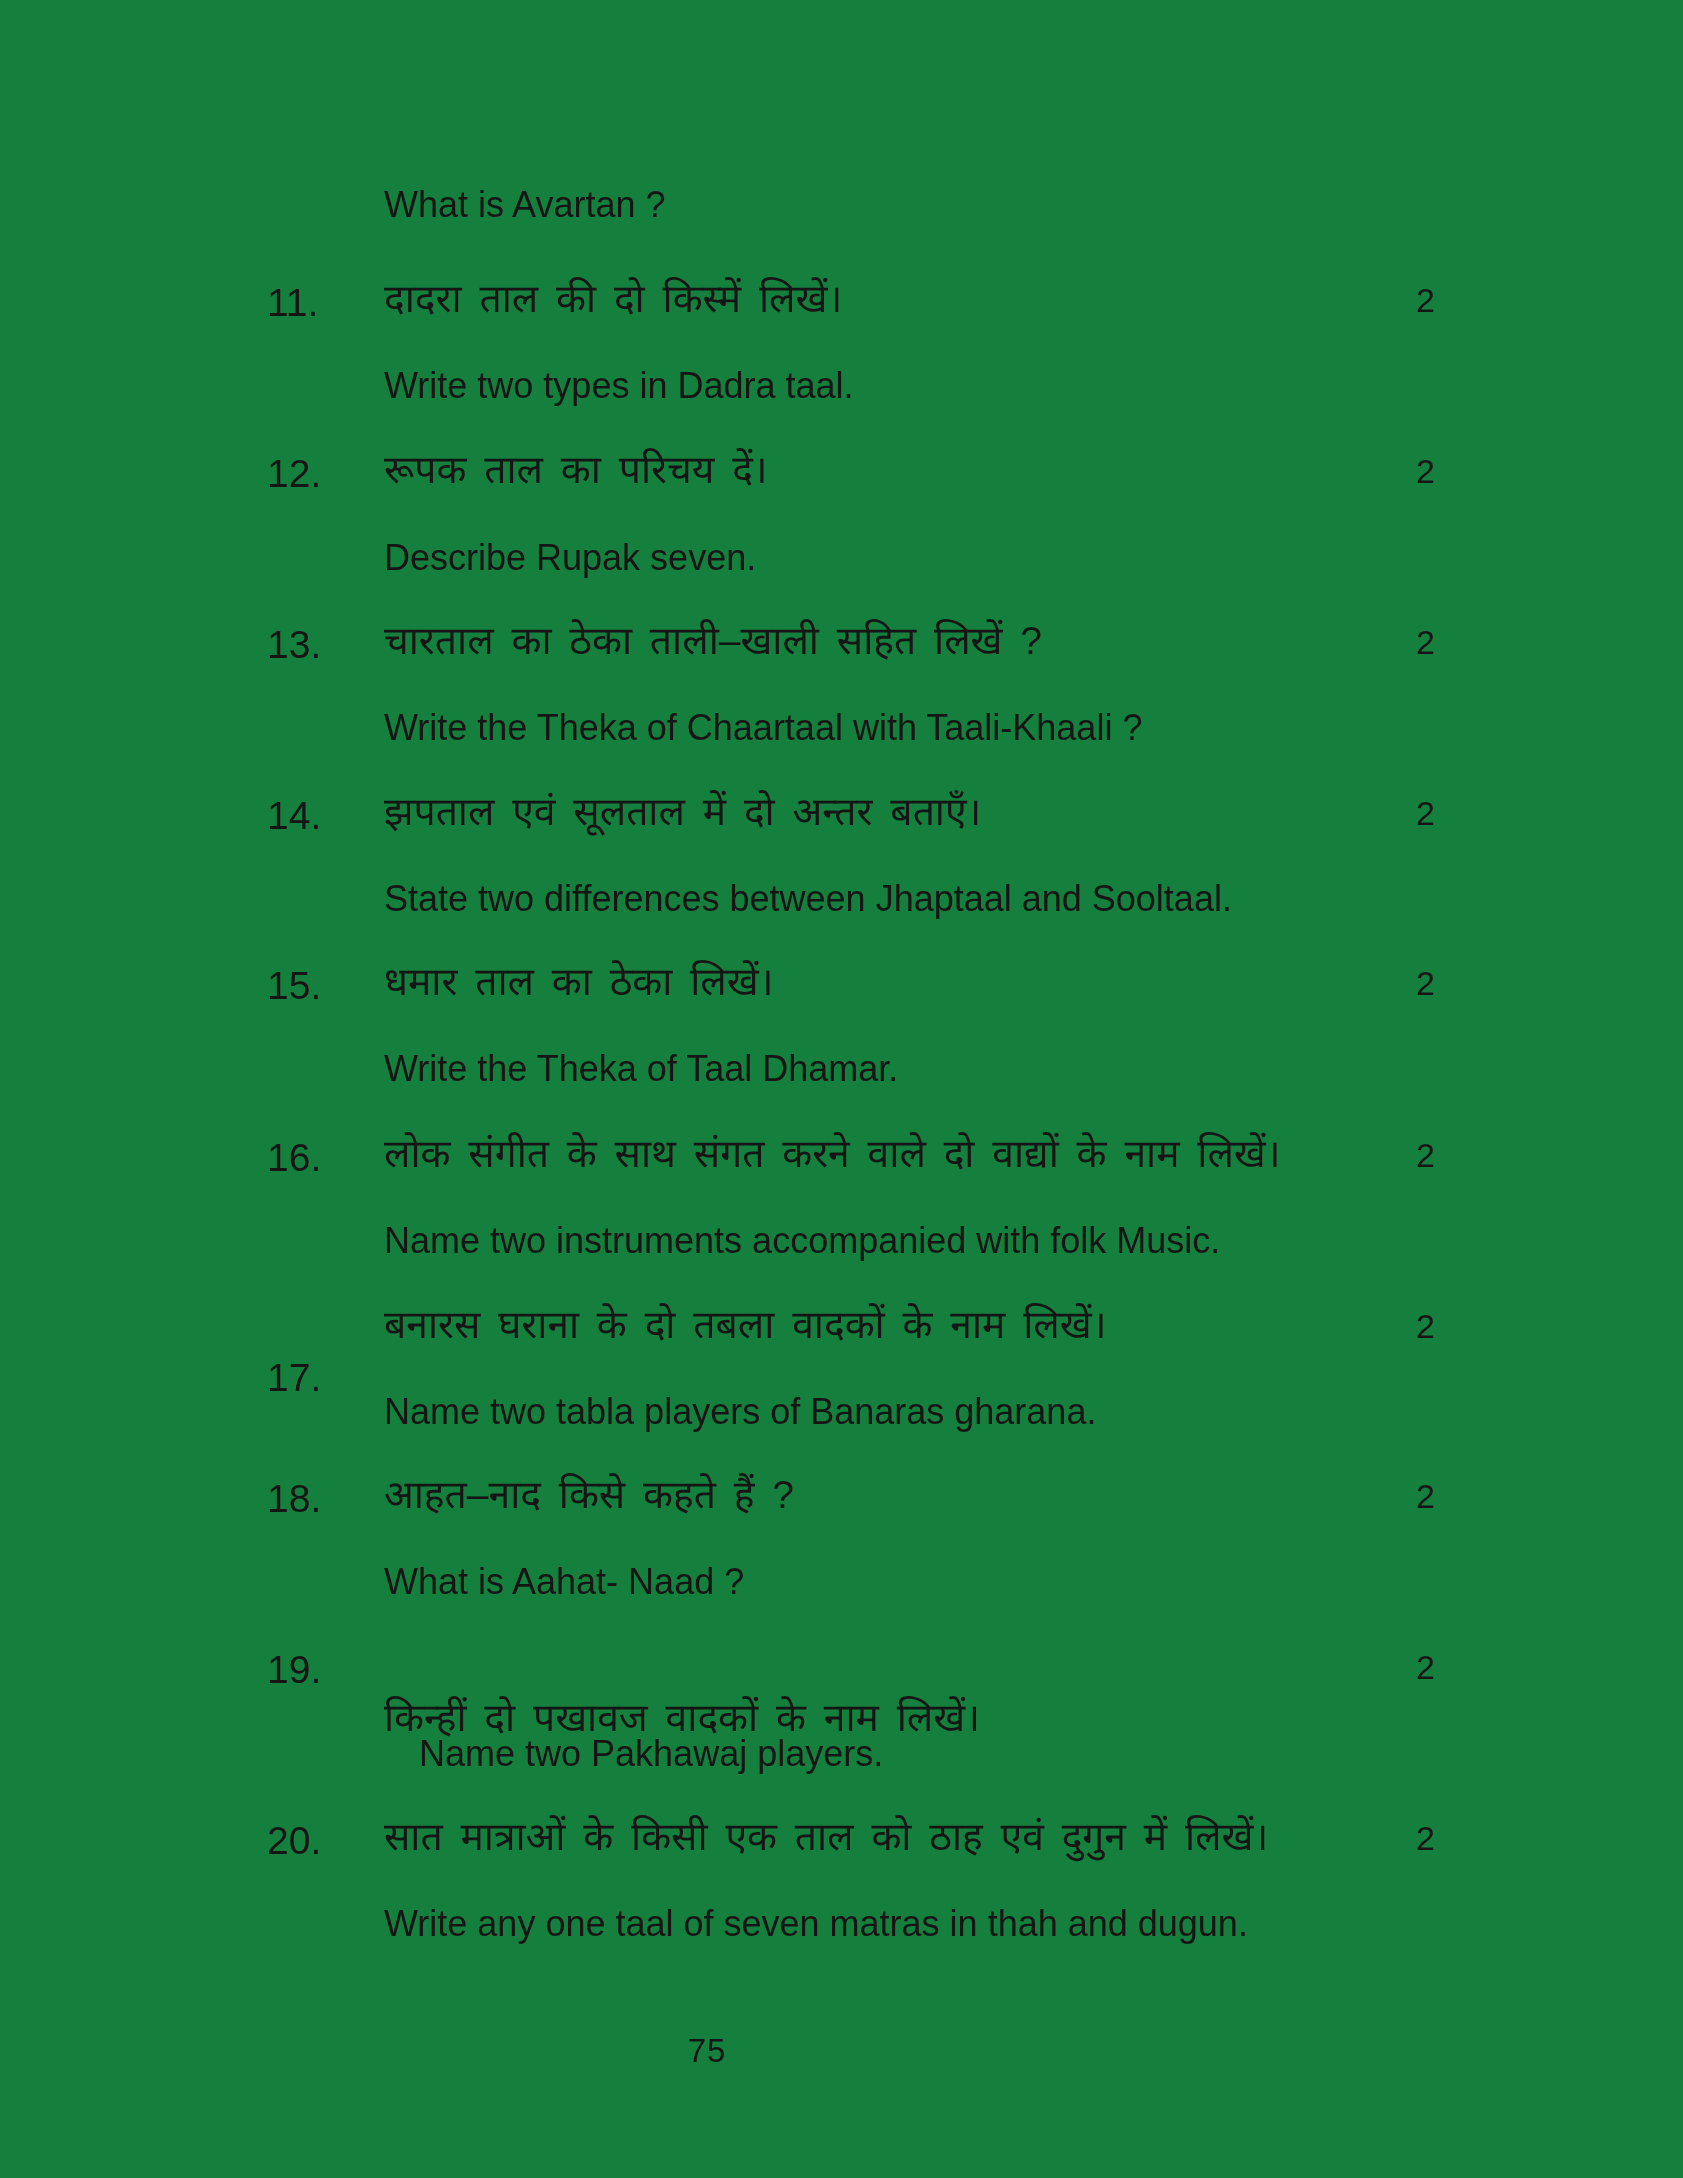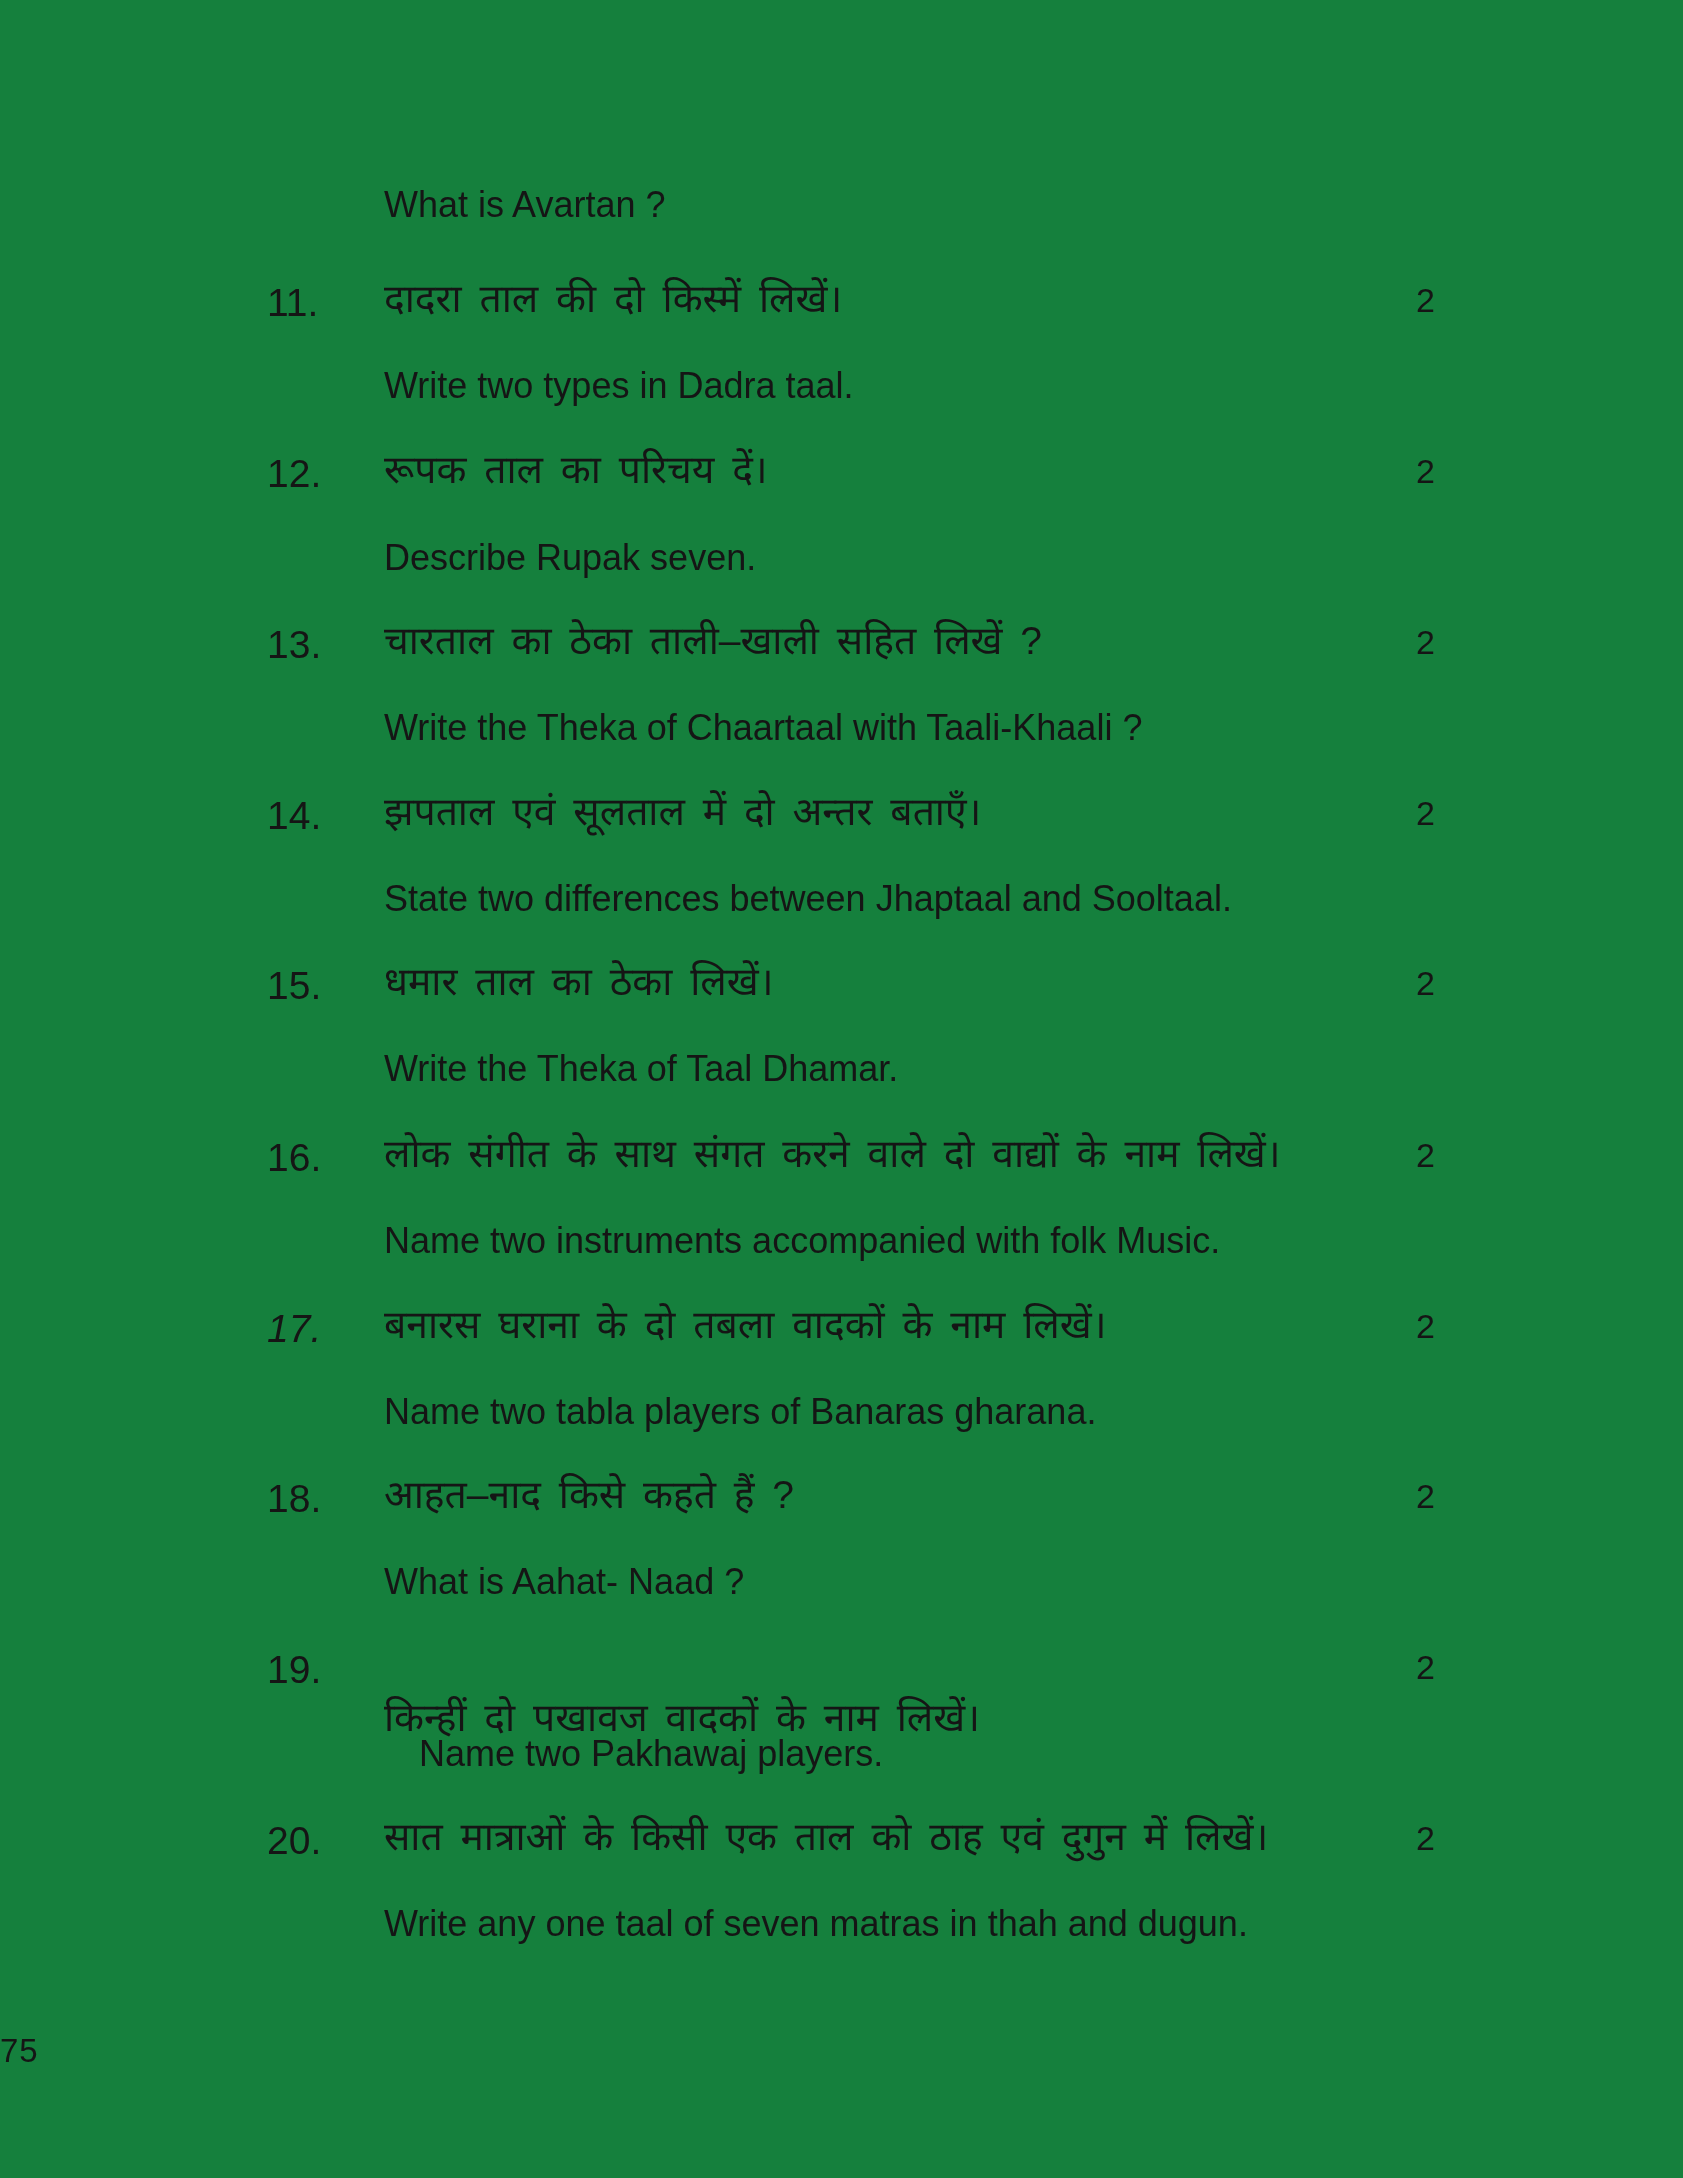--- a/index.html
+++ b/index.html
@@ -41,20 +41,21 @@
     text-align: center;
     font-size: 34px;
   }
   .q-english {
     left: 384px;
     font-size: 36px;
   }
   .footer-pagenum {
     left: 0;
     width: 1414px;
+    text-align: center;
     top: 2032px;
     font-size: 33px;
     letter-spacing: 1px;
   }
 </style>
 </head>
 <body>
 
 <div class="page">
 
@@ -97,21 +98,21 @@
   </div>
 
   <div>
     <div class="line q-num" style="top: 1136px;">16.</div>
     <div class="line q-hindi" style="top: 1132px;">लोक संगीत के साथ संगत करने वाले दो वाद्यों के नाम लिखें।</div>
     <div class="line q-marks" style="top: 1136px;">2</div>
     <div class="line q-english" style="top: 1220px;">Name two instruments accompanied with folk Music.</div>
   </div>
 
   <div>
-    <div class="line q-num" style="top: 1307px; font-style: italic;">17.</div>
+    <div class="line q-num" style="top: 1356px;">17.</div>
     <div class="line q-hindi" style="top: 1303px;">बनारस घराना के दो तबला वादकों के नाम लिखें।</div>
     <div class="line q-marks" style="top: 1307px;">2</div>
     <div class="line q-english" style="top: 1391px;">Name two tabla players of Banaras gharana.</div>
   </div>
 
   <div>
     <div class="line q-num" style="top: 1477px;">18.</div>
     <div class="line q-hindi" style="top: 1473px;">आहत–नाद किसे कहते हैं ?</div>
     <div class="line q-marks" style="top: 1477px;">2</div>
     <div class="line q-english" style="top: 1561px;">What is Aahat- Naad ?</div>

